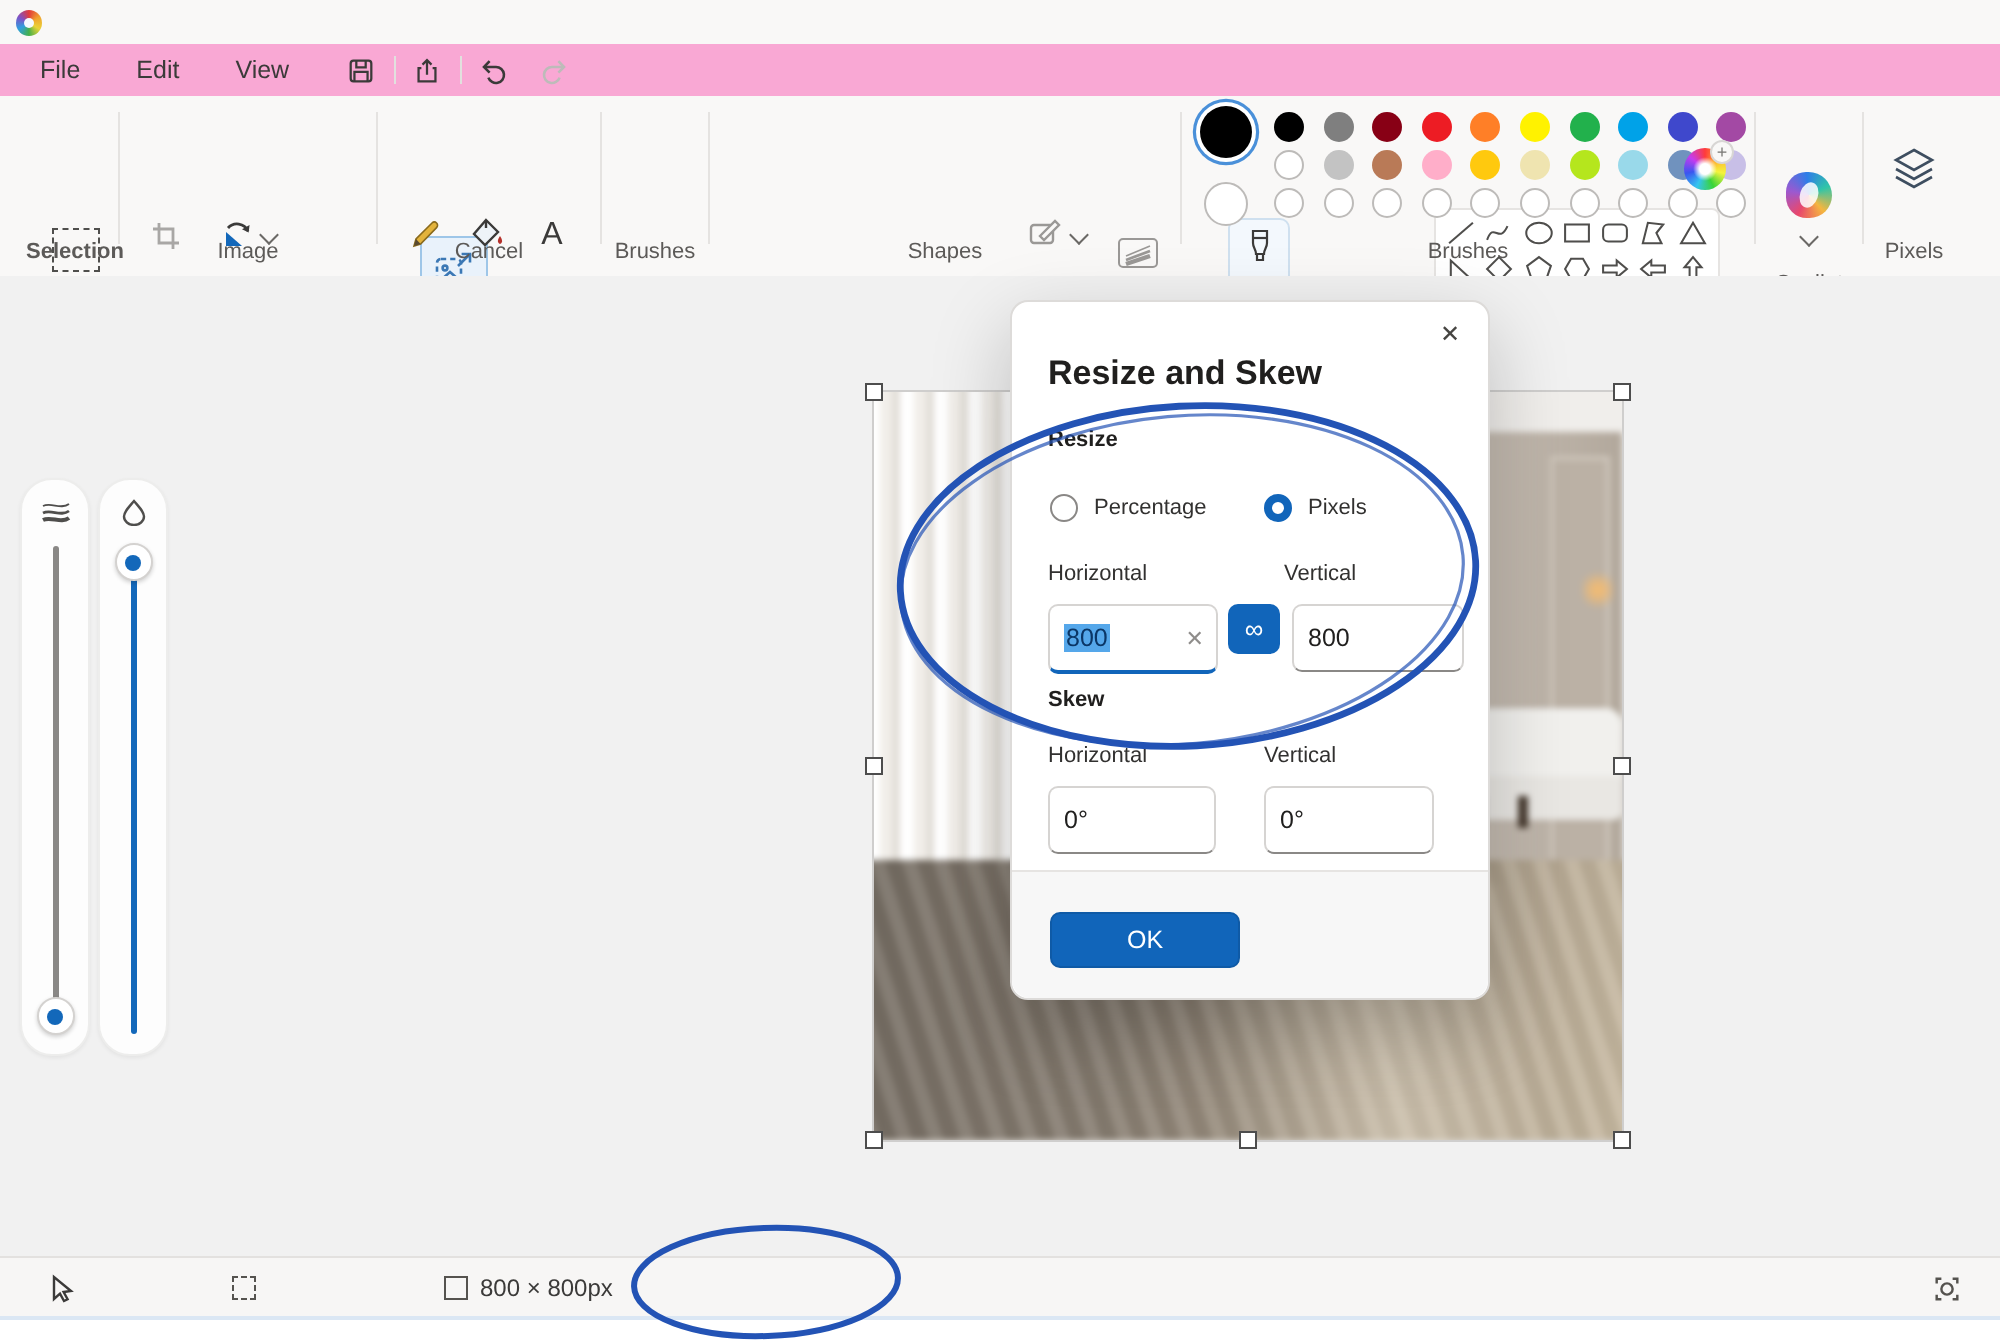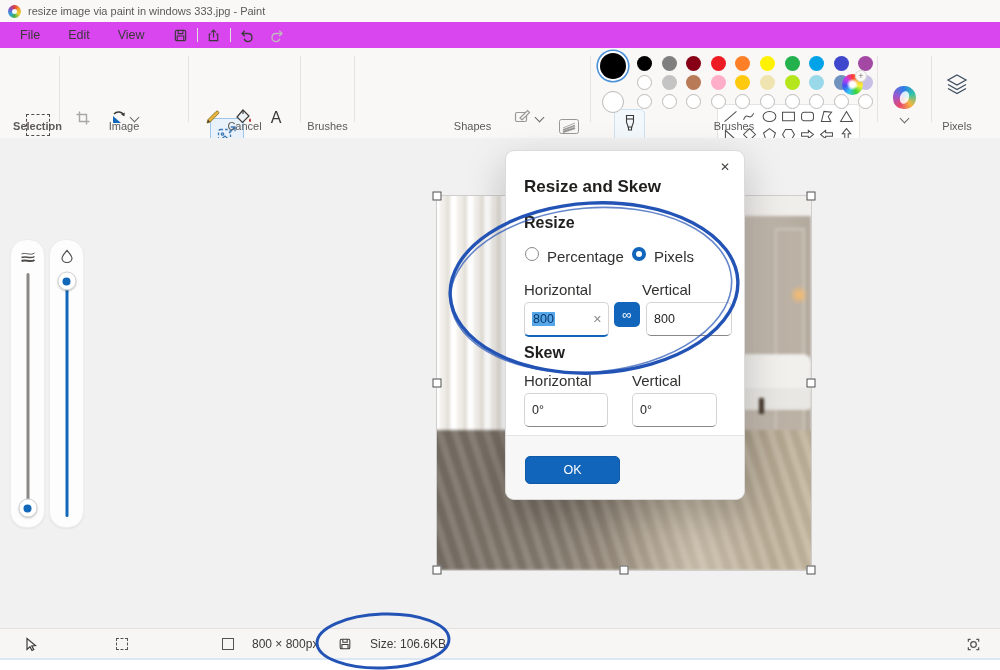--- a/index.html
+++ b/index.html
@@ -5,21 +5,21 @@
   html,body{margin:0;padding:0;}
   body{font-family:"Liberation Sans","DejaVu Sans",sans-serif;background:#ffffff;}
   .app{position:relative;width:1000px;height:670px;overflow:hidden;background:#f9f8f7;}
   
   .titlebar{position:absolute;left:0;top:0;width:100%;height:22px;background:#f9f8f7;display:flex;align-items:center;}
   .paint-logo{width:13px;height:13px;margin-left:8px;border-radius:50%;
     background:conic-gradient(#e23b3b,#f0a32f,#ead337,#45b04a,#2f9fe0,#7d52c7,#e23b3b);position:relative;}
   .paint-logo:after{content:"";position:absolute;left:4px;top:4px;width:5px;height:5px;border-radius:50%;background:#f4f9ff;}
   .title-text{margin-left:7px;font-size:11px;color:#5b5a58;}
   
-  .menubar{position:absolute;left:0;top:22px;width:100%;height:26px;display:flex;align-items:center;background:#d946ef;}
+  .menubar{position:absolute;left:0;top:22px;width:100%;height:26px;display:flex;align-items:center;background:#f9a8d4;}
   .menu-item{font-size:12.5px;color:#3b3a39;padding:3px 10px;margin-left:8px;border-radius:4px;cursor:default;}
   .menu-item:first-child{margin-left:10px;}
   .qa-icon{width:16px;height:16px;display:flex;align-items:center;justify-content:center;}
   .mdiv{width:1px;height:14px;background:#e2e0de;margin:0 8px;}
   
   .ribbon{position:absolute;left:0;top:48px;width:100%;height:90px;background:#f9f8f7;border-bottom:1px solid #e0dedd;}
   .rgroup-label{position:absolute;bottom:6px;width:100%;text-align:center;font-size:11px;color:#5c5a58;}
   .rdiv{position:absolute;top:8px;width:1px;height:66px;background:#e5e3e1;}
   .chev{display:inline-block;width:6px;height:6px;border-right:1.3px solid #6b6966;border-bottom:1.3px solid #6b6966;transform:rotate(45deg);}
   
@@ -60,51 +60,50 @@
   .s-icon{position:absolute;top:9px;left:50%;transform:translateX(-50%);}
   
   .canvas-wrap{position:absolute;left:437px;top:58px;width:374px;height:374px;}
   .canvas{position:absolute;inset:0;background:#fff;overflow:hidden;outline:1px solid #cfcecd;}
   .scene{position:absolute;inset:-4px;filter:blur(1.6px);}
   .handle{position:absolute;width:7px;height:7px;background:#fff;border:1px solid #4d4d4d;transform:translate(-50%,-50%);z-index:3;}
   
   .dialog{position:absolute;left:505px;top:12px;width:238px;height:348px;background:#fff;border:1px solid #dddbd9;border-radius:9px;box-shadow:0 14px 40px rgba(0,0,0,.22);z-index:5;}
   .dlg-close{position:absolute;right:10px;top:7px;width:18px;height:18px;font-size:12px;color:#464542;display:flex;align-items:center;justify-content:center;border-radius:4px;}
   .dlg-title{position:absolute;left:18px;top:26px;font-size:17px;font-weight:600;color:#201f1e;}
-  .sec-label{position:absolute;font-size:16px;font-weight:700;color:#201f1e;}
-  .fld-label{position:absolute;font-size:15px;color:#323130;}
+  .sec-label{position:absolute;font-size:11px;font-weight:700;color:#201f1e;}
+  .fld-label{position:absolute;font-size:11px;color:#323130;}
   .radio{position:absolute;width:14px;height:14px;border-radius:50%;background:#fff;box-sizing:border-box;}
   .radio.off{border:1px solid #8a8886;}
   .radio.on{border:4.5px solid #1165ba;}
   .tinput{position:absolute;height:24px;background:#fff;border:1px solid #d6d4d2;border-bottom-color:#8a8886;border-radius:5px;font-size:12.5px;color:#201f1e;display:flex;align-items:center;padding:16px 7px;box-sizing:border-box;}
   .tinput.focus{border-bottom:2px solid #1165ba;}
   .sel-text{background:#55a7ea;color:#0b3666;padding:0 1px;}
   .clear-x{position:absolute;right:6px;color:#8f8d8b;font-size:11px;}
   .link-btn{position:absolute;width:26px;height:25px;background:#1165ba;border-radius:5px;color:#fff;display:flex;align-items:center;justify-content:center;font-size:13px;}
   .dlg-footer{position:absolute;left:0;right:0;bottom:0;height:63px;background:#f7f7f7;border-top:1px solid #e6e4e2;border-radius:0 0 9px 9px;}
   .btn{position:absolute;top:20px;height:28px;border-radius:5px;font-size:12.5px;display:flex;align-items:center;justify-content:center;box-sizing:border-box;}
   .btn.primary{left:19px;width:95px;background:#1165ba;color:#fff;border:1px solid #0f5aa6;}
   .btn.secondary{left:119px;width:103px;background:#fff;color:#201f1e;border:1px solid #d6d4d2;}
   
   .annot{position:absolute;pointer-events:none;z-index:9;}
   
   .statusbar{position:absolute;left:0;top:628px;width:1000px;height:30px;background:#f7f6f5;border-top:1px solid #e3e1df;font-size:12px;color:#3b3a39;}
-  .sb-item{position:absolute;top:0;height:30px;display:flex;align-items:center;gap:18px;}
+  .sb-item{position:absolute;top:0;height:30px;display:flex;align-items:center;gap:6px;}
   .sb-sq{width:10px;height:10px;border:1.4px solid #55534f;}
   .sb-sel{width:10px;height:10px;border:1.3px dashed #55534f;}
   .bottom-strip{position:absolute;left:0;top:658px;width:1000px;height:12px;background:#fff;border-top:2px solid #dbe7f4;}
 </style>
 </head>
 <body>
 
 <div class="app">
 
   <div class="titlebar">
     <div class="paint-logo"></div>
-    <div class="title-text">resize image via paint in windows 333.jpg - Paint</div>
   </div>
 
   <div class="menubar">
     <div class="menu-item">File</div>
     <div class="menu-item">Edit</div>
     <div class="menu-item">View</div>
     <div style="width:18px"></div>
     <div class="qa-icon">
       <svg width="15" height="15" viewBox="0 0 16 16" fill="none" stroke="#3b3a39" stroke-width="1.2">
         <rect x="2.5" y="2.5" width="11" height="11" rx="1.5"></rect>
@@ -550,27 +549,20 @@
           <path d="M3 1.5 V12.5 L6 9.8 L8 13.5 L9.8 12.6 L7.8 9 L11.5 8.5 Z"></path>
         </svg>
     </div>
     <div class="sb-item" style="left:116px;">
       <div class="sb-sel"></div>
     </div>
     <div class="sb-item" style="left:222px;">
       <div class="sb-sq"></div>
       <span>800 × 800px</span>
     </div>
-    <div class="sb-item" style="left:338px;">
-      <svg width="14" height="14" viewBox="0 0 16 16" fill="none" stroke="#3b3a39" stroke-width="1.2">
-        <rect x="2.5" y="2.5" width="11" height="11" rx="1.5"></rect>
-          <path d="M5.5 2.5 v3.5 h5 v-3.5 M4.5 13.5 v-5 h7 v5"></path>
-      </svg>
-      <span>Size: 106.6KB</span>
-    </div>
     <div class="sb-item" style="left:966px;">
       <svg width="15" height="15" viewBox="0 0 16 16" fill="none" stroke="#55534f" stroke-width="1.3">
         <circle cx="8" cy="8" r="3"></circle>
           <path d="M2.5 5 V2.5 H5 M11 2.5 H13.5 V5 M13.5 11 V13.5 H11 M5 13.5 H2.5 V11"></path>
       </svg>
     </div>
   </div>
   <div class="bottom-strip"></div>
 
   <svg class="annot" style="left:312px;top:610px;" width="146" height="60" viewBox="0 0 146 60">

